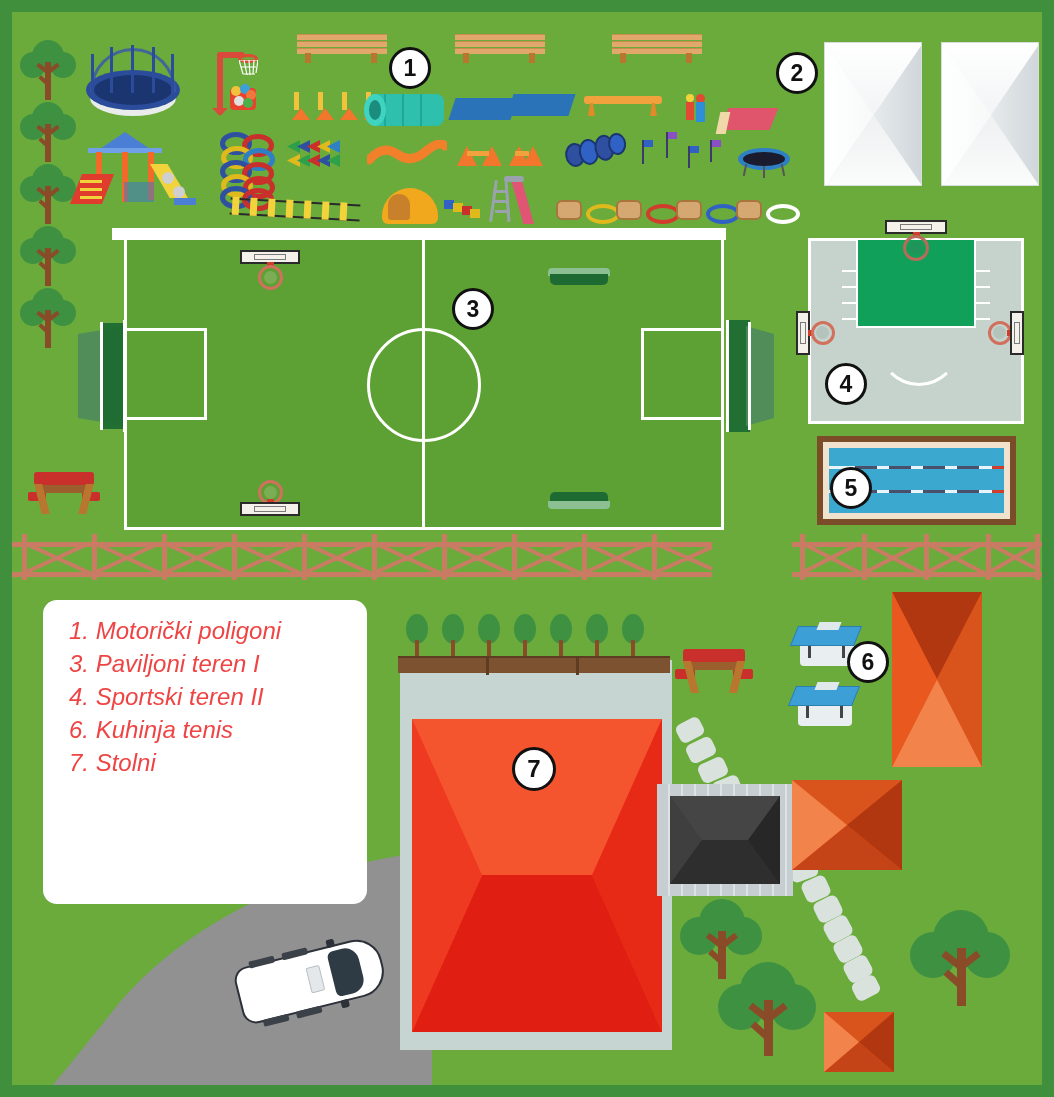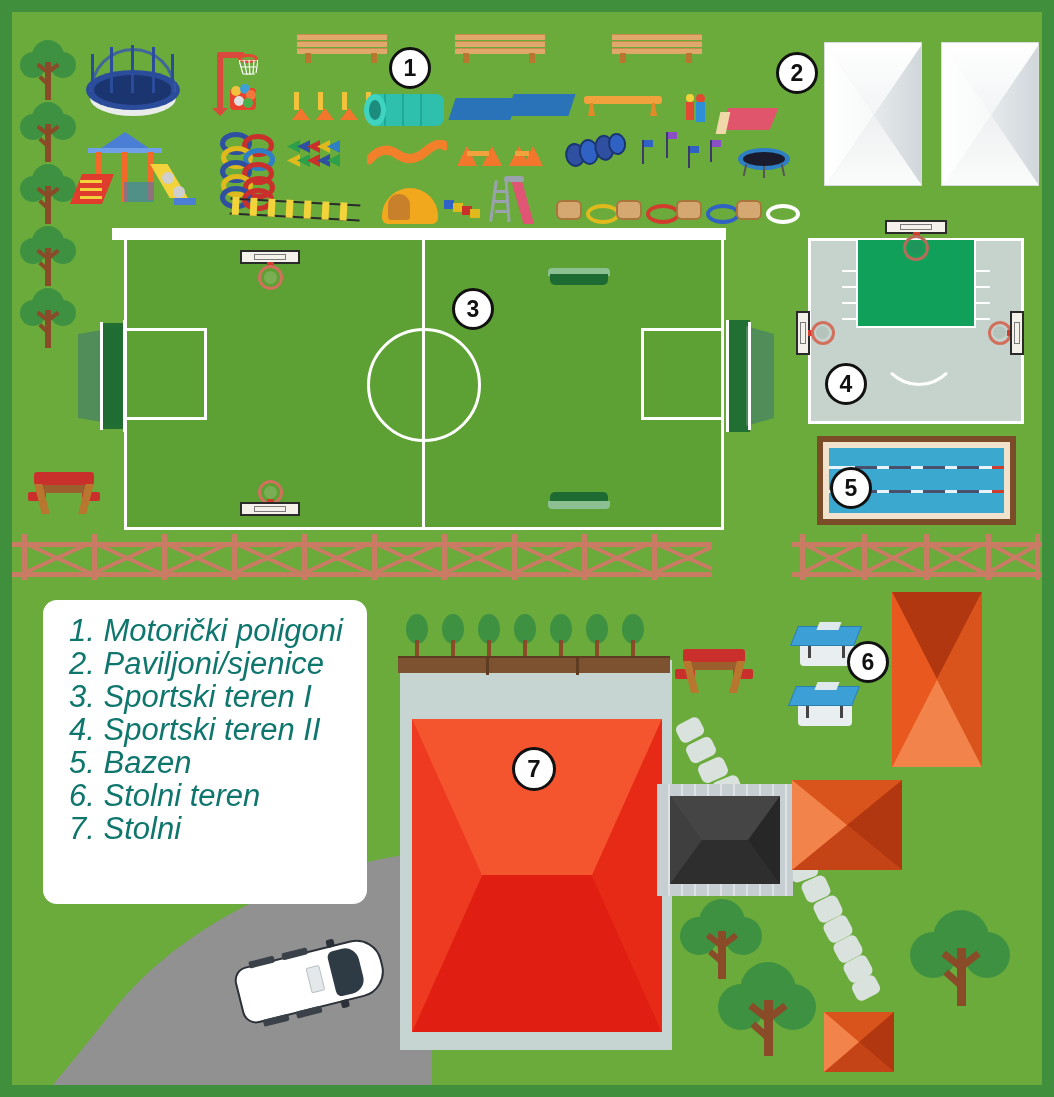--- a/index.html
+++ b/index.html
@@ -17,21 +17,21 @@
   
   .marker{position:absolute;border-radius:50%;background:#fff;border:3px solid #111;
     display:flex;align-items:center;justify-content:center;font-weight:700;color:#111;
     font-family:"Liberation Sans",sans-serif;z-index:40;box-sizing:border-box;}
 
   
   #legend{position:absolute;left:31px;top:588px;width:324px;height:304px;background:#fff;
     border-radius:14px;box-sizing:border-box;padding:14px 0 0 0;z-index:45;}
   #legend h1{margin:0 0 6px 0;text-align:center;font-size:27px;font-weight:700;letter-spacing:.5px;color:#1e1e1e;}
   #legend ol{margin:0;padding:0 0 0 26px;list-style:none;}
-  #legend li{font-style:italic;font-size:31px;line-height:33px;color:#0f766e;white-space:nowrap;}
+  #legend li{font-style:italic;font-size:24px;line-height:33px;color:#ef4444;white-space:nowrap;}
 
   
   #soccer{position:absolute;left:112px;top:228px;width:600px;height:290px;background:#5da033;}
   #soccer .ln{position:absolute;background:#fff;}
   #soccer .circ{position:absolute;border:3px solid #fff;border-radius:50%;}
 
   
   #bball{position:absolute;left:796px;top:226px;width:216px;height:186px;background:#c5d3cc;}
   #bball .ln{position:absolute;background:#fff;}
   #bball .key{position:absolute;background:#11a05a;border:2px solid #fff;box-sizing:border-box;}
@@ -654,25 +654,23 @@
       <div class="c2" style="left:23px;top:2px;width:56px;height:56px;"></div>
       <div class="trunk" style="left:47px;top:40px;width:9px;height:58px;"></div>
       <div class="br" style="left:29px;top:48px;width:22px;height:7px;transform:rotate(38deg);"></div>
       <div class="br" style="left:51px;top:48px;width:22px;height:7px;transform:rotate(-38deg);"></div>
       <div class="br" style="left:31px;top:66px;width:19px;height:7px;transform:rotate(42deg);"></div>
     </div>
 
     <div id="legend">
       <ol>
         <li><span>1.</span> <span>Motorički poligoni</span></li>
-        <li><span>2.</span> <span>Paviljoni/sjenice</span></li>
-        <li><span>3.</span> <span>Sportski teren I</span></li>
+        <li><span>3.</span> <span>Paviljoni teren I</span></li>
         <li><span>4.</span> <span>Sportski teren II</span></li>
-        <li><span>5.</span> <span>Bazen</span></li>
-        <li><span>6.</span> <span>Stolni teren</span></li>
+        <li><span>6.</span> <span>Kuhinja tenis</span></li>
         <li><span>7.</span> <span>Stolni</span></li>
       </ol>
     </div>
 
     <div class="marker" style="left:377px;top:35px;width:42px;height:42px;font-size:23px;">1</div>
     <div class="marker" style="left:764px;top:40px;width:42px;height:42px;font-size:23px;">2</div>
     <div class="marker" style="left:440px;top:276px;width:42px;height:42px;font-size:23px;">3</div>
     <div class="marker" style="left:813px;top:351px;width:42px;height:42px;font-size:23px;">4</div>
     <div class="marker" style="left:818px;top:455px;width:42px;height:42px;font-size:23px;">5</div>
     <div class="marker" style="left:835px;top:629px;width:42px;height:42px;font-size:23px;">6</div>

